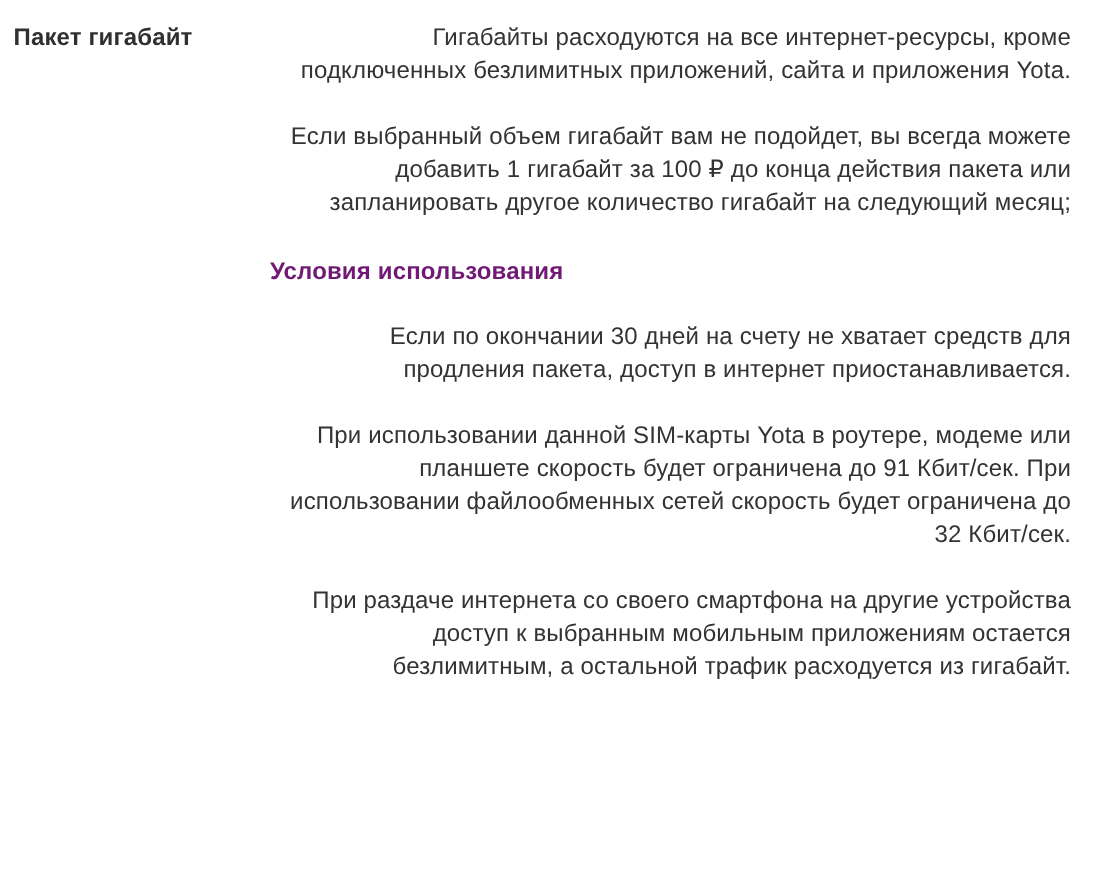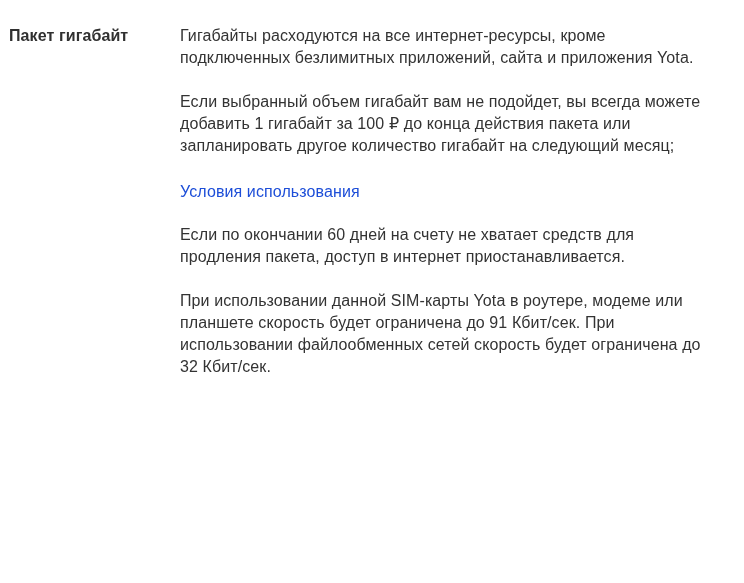--- a/index.html
+++ b/index.html
@@ -10,62 +10,64 @@
     width: 744px;
     height: 583px;
     background: #ffffff;
     overflow: hidden;
     font-family: "Liberation Sans", "DejaVu Sans", sans-serif;
     color: #333333;
   }
   .detail-row {
     display: grid;
     grid-template-columns: 180px 534px;
-    padding-top: 25px;
+    padding-top: 15px;
     box-sizing: border-box;
   }
   .row-label {
     font-size: 16px;
     line-height: 22px;
     font-weight: bold;
     color: #303030;
     padding-left: 9px;
     letter-spacing: 0.1px;
   }
   .row-content {
     font-size: 16px;
     line-height: 22px;
     color: #333333;
   }
   .row-content p {
     margin: 0 0 22px 0;
     letter-spacing: 0.1px;
+    text-align: right;
   }
   .terms-heading {
     margin: 24px 0 21px 0;
     font-size: 16px;
     line-height: 22px;
-    font-weight: normal;
-    color: #1d4ed8;
+    font-weight: bold;
+    color: #701a75;
     letter-spacing: 0.1px;
   }
 </style>
 </head>
 <body>
 
 <div class="detail-row">
   <div class="row-label">Пакет гигабайт</div>
 
   <div class="row-content">
     <p>Гигабайты расходуются на все интернет-ресурсы, кроме подключенных безлимитных приложений, сайта и приложения Yota.</p>
 
     <p>Если выбранный объем гигабайт вам не подойдет, вы всегда можете добавить 1 гигабайт за 100 ₽ до конца действия пакета или запланировать другое количество гигабайт на следующий месяц;</p>
 
     <h3 class="terms-heading">Условия использования</h3>
 
 
 
-    <p>Если по окончании 60 дней на счету не хватает средств для продления пакета, доступ в интернет приостанавливается.</p>
+    <p>Если по окончании 30 дней на счету не хватает средств для продления пакета, доступ в интернет приостанавливается.</p>
 
     <p>При использовании данной SIM-карты Yota в роутере, модеме или планшете скорость будет ограничена до 91 Кбит/сек. При использовании файлообменных сетей скорость будет ограничена до 32 Кбит/сек.</p>
 
+    <p>При раздаче интернета со своего смартфона на другие устройства доступ к выбранным мобильным приложениям остается безлимитным, а остальной трафик расходуется из гигабайт.</p>
   </div>
 </div>
 
 </body></html>

